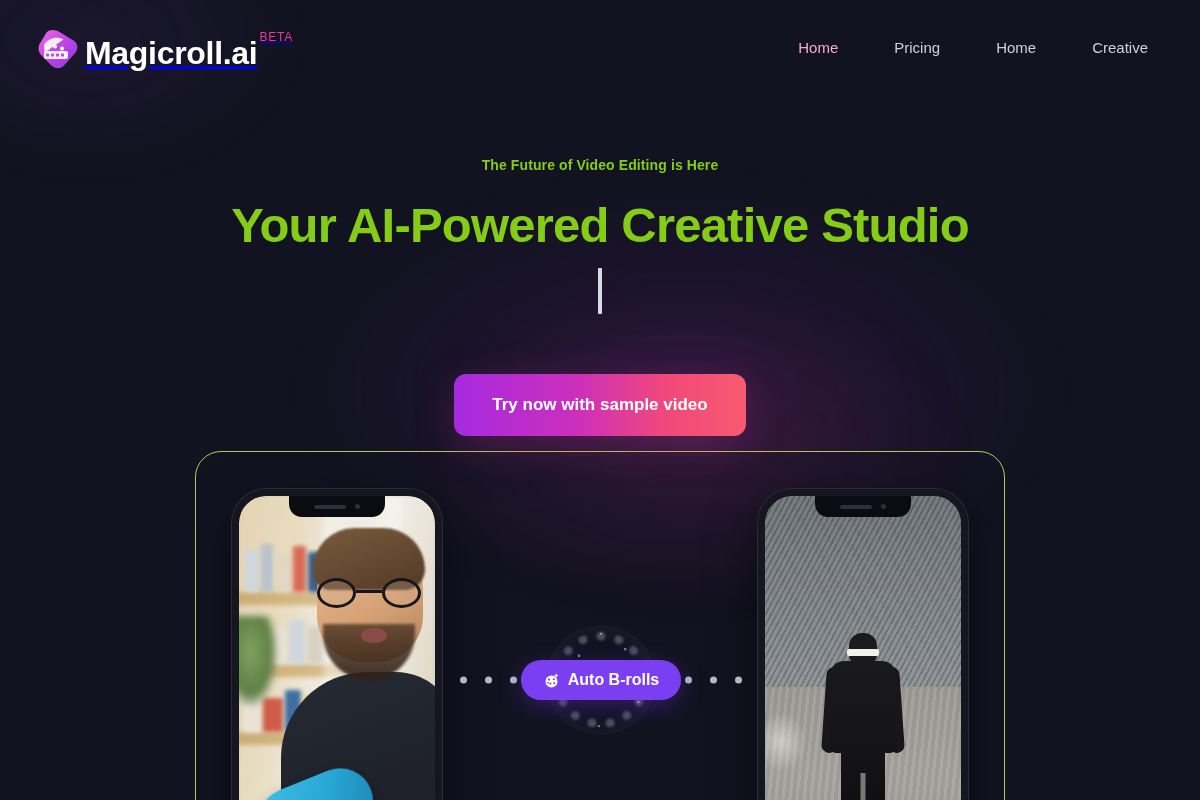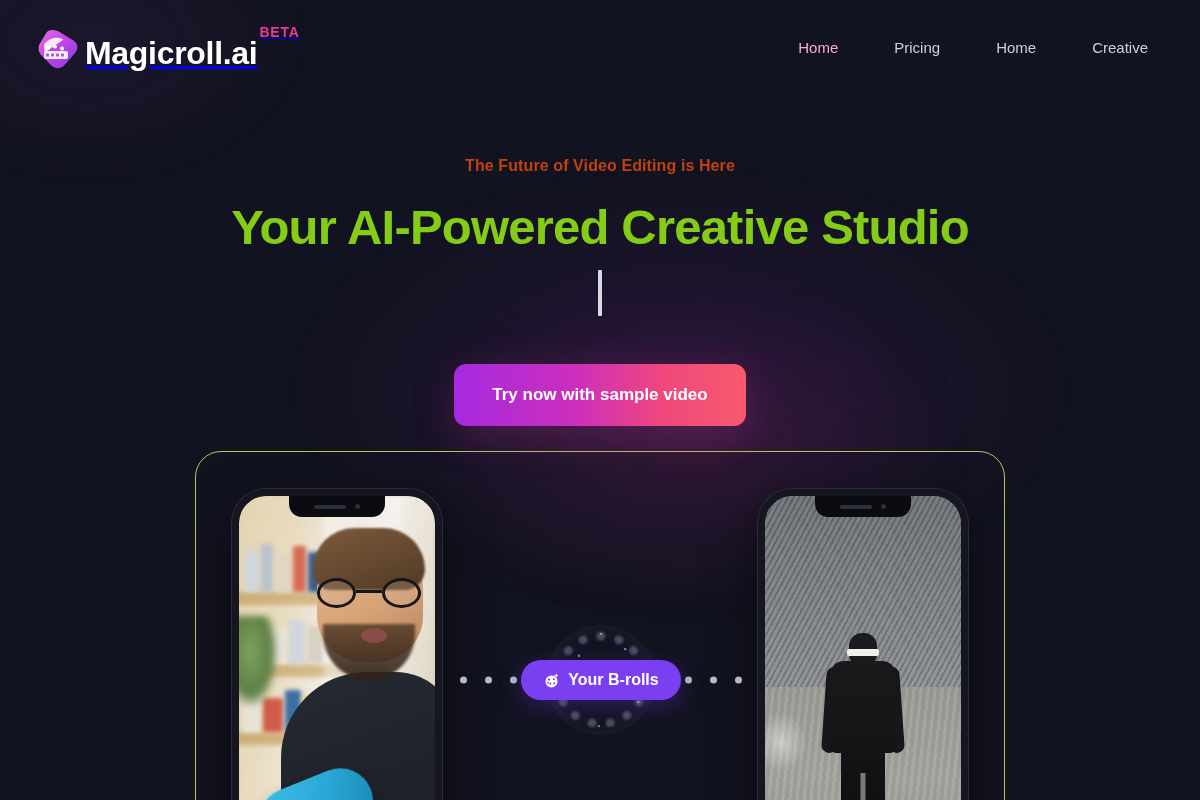--- a/index.html
+++ b/index.html
@@ -42,22 +42,22 @@
   .brand { display:flex; align-items:flex-start; gap:0; position:relative; }
   .brand-mark {
     width:44px; height:42px; position:relative; flex:none; margin-top:4px;
   }
   .brand-mark svg { display:block; }
   .brand-name {
     font-size:32px; font-weight:700; letter-spacing:-0.3px;
     color:#ffffff; margin-left:5px; margin-top:11px; white-space:nowrap;
   }
   .brand-beta {
-    font-size:14px; font-weight:700; letter-spacing:0.8px;
-    color:#e9389f; margin-top:0; margin-left:2px;
+    font-size:12px; font-weight:400; letter-spacing:0.8px;
+    color:#e9389f; margin-top:6px; margin-left:2px;
   }
 
   nav { margin-left:auto; display:flex; align-items:center; gap:0; }
   .nav-link {
     font-size:15px; color:#cfd0d8; padding:8px 28px;
     text-decoration:none; white-space:nowrap; cursor:pointer;
   }
   .nav-link.active { color:#f9a8d4; }
   .cta-outline {
     margin-left:36px;
@@ -68,21 +68,21 @@
     padding:14px 26px;
     border-radius:9px;
     cursor:pointer;
     font-family:"Liberation Sans", sans-serif;
     white-space:nowrap;
   }
 
   
   .hero { position:relative; z-index:4; text-align:center; padding-top:62px; }
   .eyebrow {
-    font-size:16px; font-weight:600; color:#c2410c; letter-spacing:0.1px;
+    font-size:14px; font-weight:600; color:#84cc16; letter-spacing:0.1px;
   }
   .headline {
     margin-top:28px;
     font-size:49px; font-weight:700; line-height:1.0;
     color:#84cc16; letter-spacing:-0.8px;
   }
   .headline-2 {
     margin-top:18px;
     font-size:52px; font-weight:700; line-height:1.0;
     letter-spacing:-0.8px;
@@ -91,21 +91,21 @@
   .grad-text {
     background:linear-gradient(90deg,#63d3f5 0%, #5fe0b6 38%, #9ae66a 68%, #dbec6a 100%);
     -webkit-background-clip:text; background-clip:text;
     -webkit-text-fill-color:transparent; color:transparent;
   }
   .caret {
     display:inline-block; width:4px; height:46px;
     background:#d8d9e2; border-radius:1px;
   }
   .cta-fill {
-    margin-top:48px;
+    margin-top:60px;
     display:inline-block;
     border:none; cursor:pointer;
     background:linear-gradient(90deg,#a62ae0 0%, #cc2fbb 42%, #f0487c 72%, #f85a6e 100%);
     color:#ffffff; font-size:17px; font-weight:700;
     padding:21px 38px; border-radius:12px;
     font-family:"Liberation Sans", sans-serif;
     box-shadow:0 10px 40px rgba(190,50,150,0.25);
   }
 
   
@@ -446,21 +446,21 @@
           <g fill="#7b3ff2">
             <circle cx="6" cy="7.6" r="1.15"></circle>
             <circle cx="10.8" cy="7.2" r="1.05"></circle>
             <circle cx="7.3" cy="11.6" r="1.05"></circle>
             <circle cx="11.2" cy="11.2" r="1"></circle>
             <circle cx="4.9" cy="10.6" r="0.85"></circle>
           </g>
           <path d="M13.2 1.3 l0.72 1.6 1.6 0.72 -1.6 0.72 -0.72 1.6 -0.72 -1.6 -1.6 -0.72 1.6 -0.72 Z" fill="#ffffff"></path>
         </svg>
       </span>
-      <span>Your  B-rolls</span>
+      <span>Auto  B-rolls</span>
     </button>
 
     <div class="dots side-dots-r">
       <span class="d"></span>
         <span class="d"></span>
         <span class="d"></span>
         <span class="d"></span>
     </div>
 
   </div>

